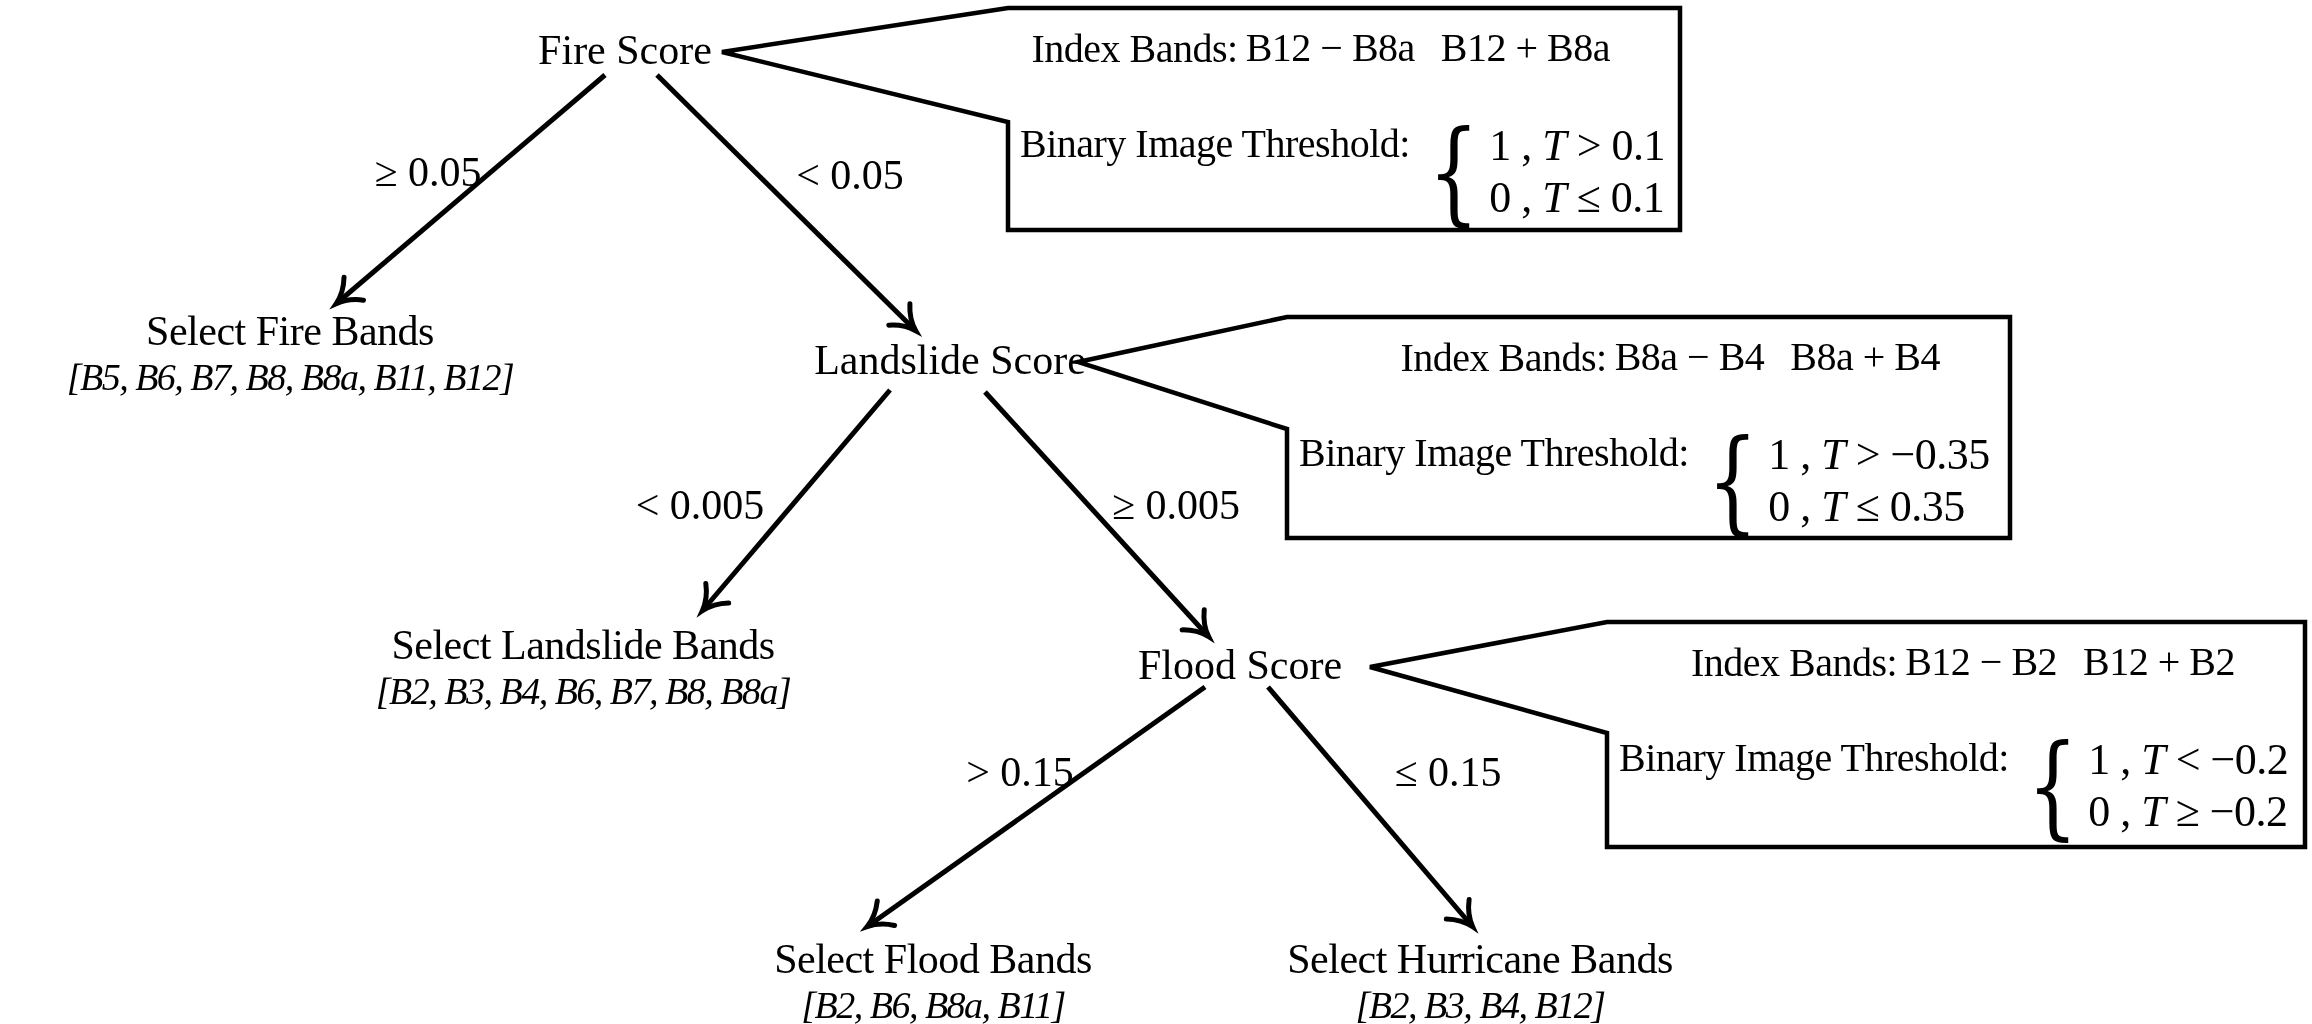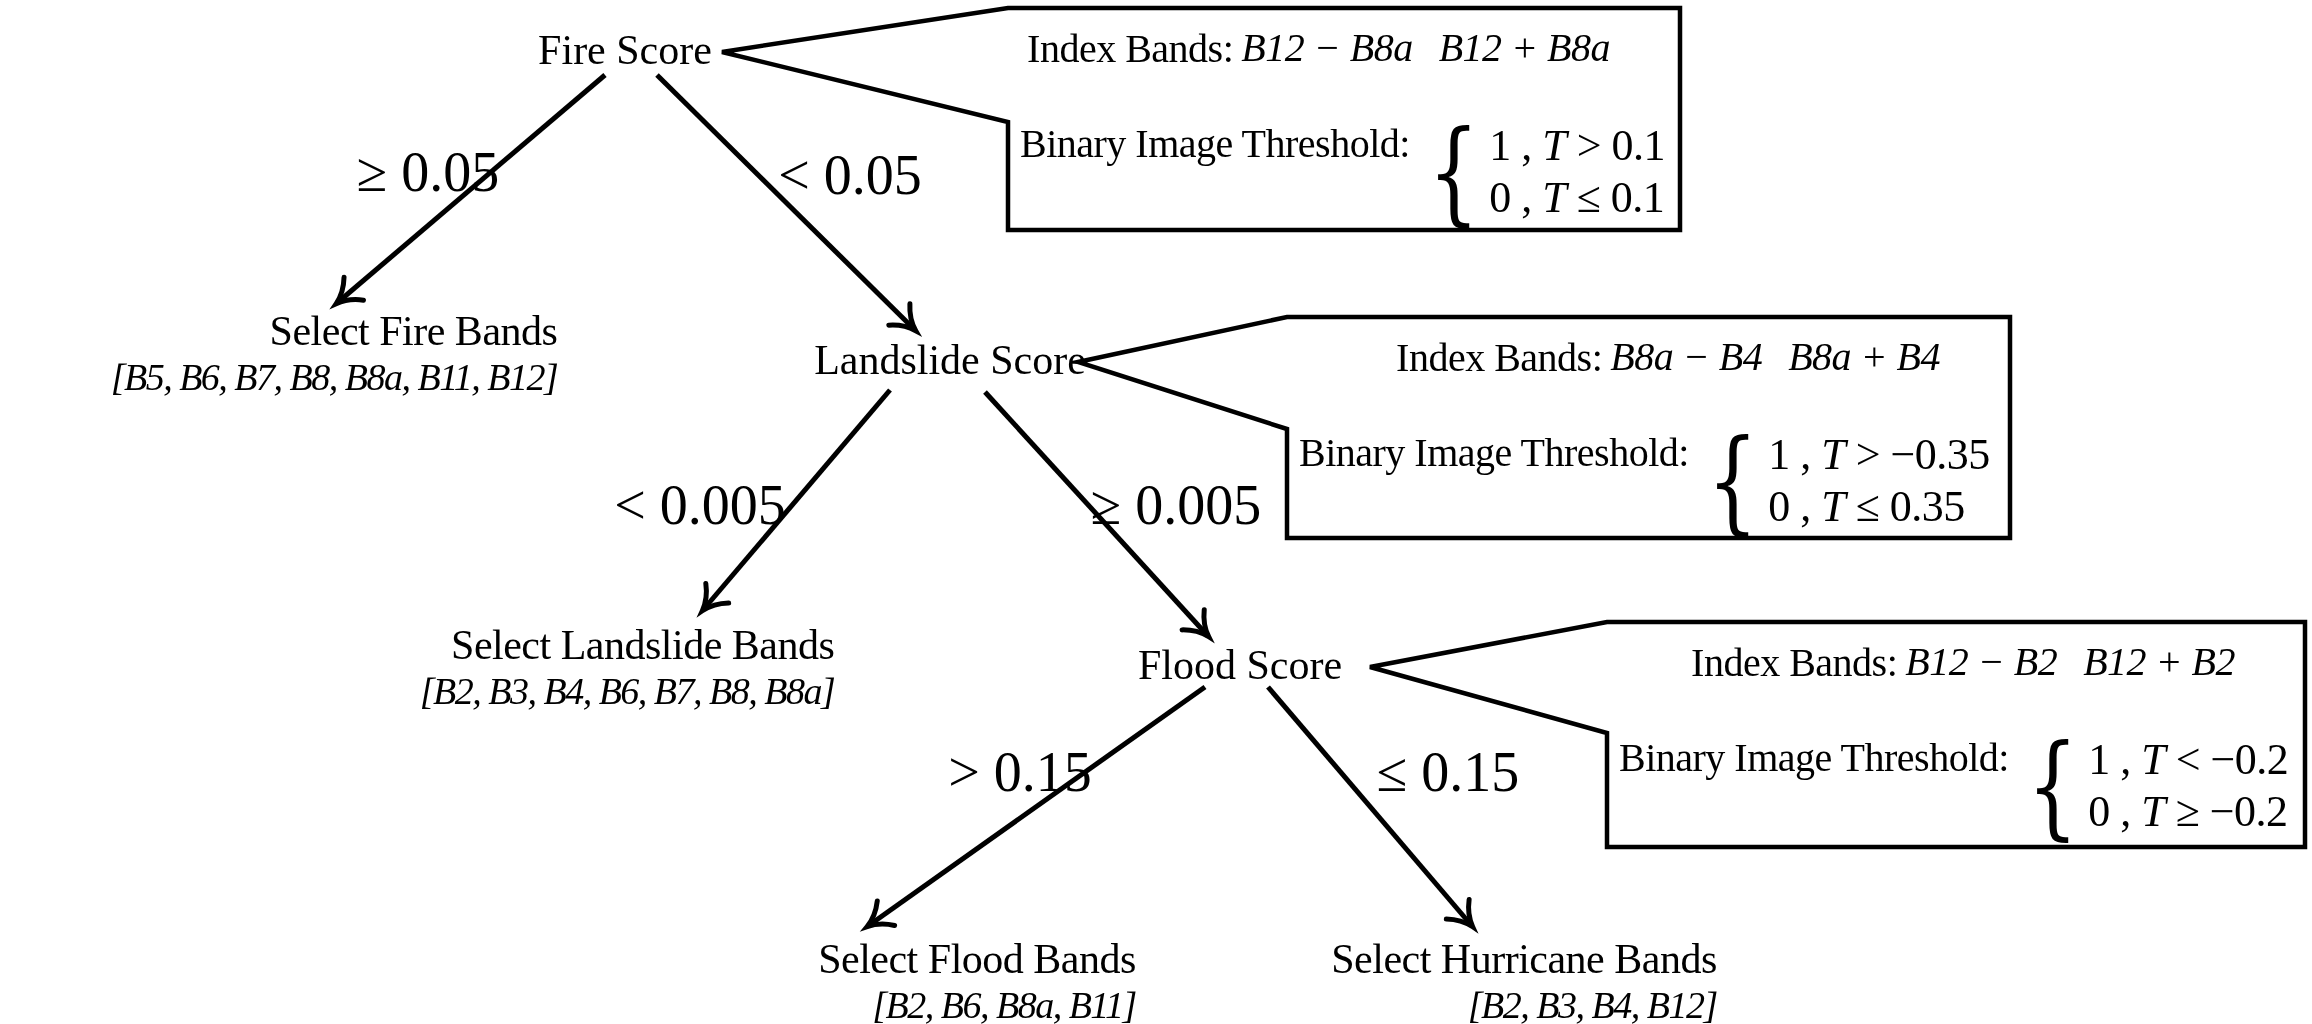--- a/index.html
+++ b/index.html
@@ -6,35 +6,35 @@
   .canvas{
     position:relative;width:2312px;height:1024px;background:#ffffff;
     font-family:"Liberation Serif", serif;color:#000;overflow:hidden;
   }
   svg.wires{position:absolute;left:0;top:0;width:2312px;height:1024px;}
   svg.wires path.callout{fill:#ffffff;stroke:#000;stroke-width:4.5;stroke-linejoin:miter;}
   svg.wires line{stroke:#000;stroke-width:5;stroke-linecap:butt;}
 
   .txt{position:absolute;white-space:nowrap;}
   .node-label{font-size:42px;transform:translate(-50%,-50%);}
-  .edge-label{font-size:56px;transform:translate(-50%,-50%);}
-  .leaf{transform:translateX(-50%);text-align:right;margin-left:44px;}
+  .edge-label{font-size:42px;transform:translate(-50%,-50%);}
+  .leaf{transform:translateX(-50%);text-align:center;}
   .leaf .leaf-title{font-size:42px;line-height:46px;letter-spacing:-0.5px;}
   .leaf .leaf-bands{font-size:38px;line-height:46px;font-style:italic;letter-spacing:-1.5px;}
 
   .callout-content{position:absolute;}
   .callout-content .row1{
     position:absolute;top:16px;right:62px;display:flex;align-items:center;
   }
   .callout-content .row2{
     position:absolute;left:12px;top:112px;display:flex;gap:8px;
   }
   .lbl{font-size:40px;letter-spacing:-0.5px;}
   .frac{display:inline-block;text-align:center;font-size:40px;}
-  .frac .num,.frac .den{padding:0 8px;line-height:48px;font-style:italic;letter-spacing:-0.5px;text-align:center;}
+  .frac .num,.frac .den{padding:0 8px;line-height:48px;letter-spacing:-0.5px;text-align:center;}
   .frac .bar{height:3px;background:#000;}
   .cases{display:flex;align-items:center;}
   .brace{
     font-family:"DejaVu Serif",serif;font-size:112px;line-height:104px;
     transform:scaleX(0.72);transform-origin:center;font-weight:400;
   }
   .case-col{display:flex;flex-direction:column;}
   .case-line{font-size:44px;line-height:52px;letter-spacing:-0.5px;}
   .mi{font-style:italic;}
 </style>

